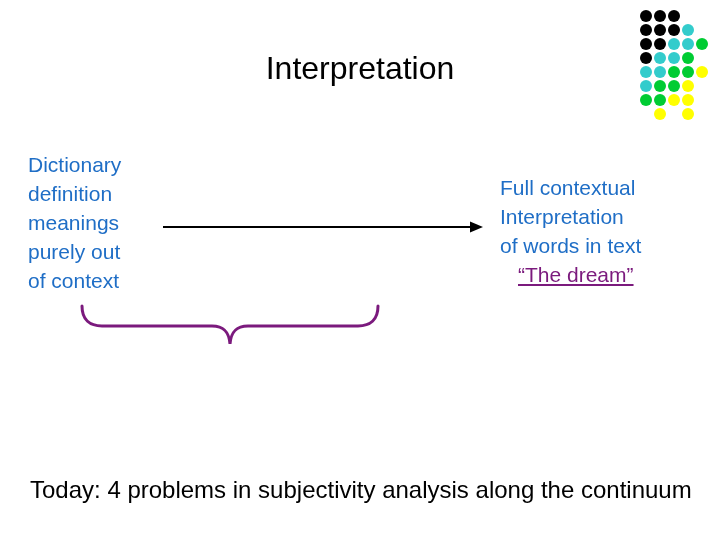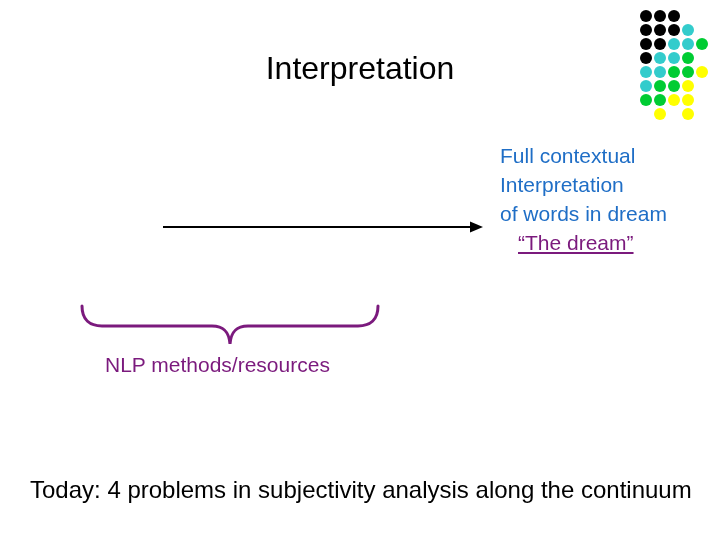--- a/index.html
+++ b/index.html
@@ -61,21 +61,21 @@
     position: absolute;
     left: 0;
     top: 0;
     width: 720px;
     height: 540px;
     pointer-events: none;
   }
   .right-block {
     position: absolute;
     left: 500px;
-    top: 141px;
+    top: 173px;
     font-size: 21px;
     line-height: 29px;
     color: var(--blue, #1F6EC6);
   }
   .right-block .quote {
     color: var(--purple, #7B1A7D);
     padding-left: 18px;
     text-decoration: underline;
   }
   .nlp-block {
@@ -139,34 +139,40 @@
       <div class="dot" style="background: rgb(255, 255, 0);"></div>
       <div class="dot" style="background: rgb(255, 255, 0);"></div>
       <div class="dot" style="visibility: hidden;"></div>
       <div class="dot" style="visibility: hidden;"></div>
       <div class="dot" style="background: rgb(255, 255, 0);"></div>
       <div class="dot" style="visibility: hidden;"></div>
       <div class="dot" style="background: rgb(255, 255, 0);"></div>
       <div class="dot" style="visibility: hidden;"></div>
     </div>
 
+  <div class="left-block">
+    <div>Dictionary</div>
+    <div>definition</div>
+    <div>meanings</div>
+    <div>purely out</div>
+    <div>of context</div>
+  </div>
 
 
   <svg class="overlay" viewBox="0 0 720 540" xmlns="http://www.w3.org/2000/svg">
     <line x1="163" y1="227" x2="471" y2="227" stroke-width="2" stroke="#000000"></line>
     <polygon points="470,221.5 483,227 470,232.5" fill="#000000"></polygon>
     <path d="M 82 306 C 82 320, 90 326, 102 326 L 212 326 C 224 326, 229 332, 230 344 C 231 332, 236 326, 248 326 L 358 326 C 370 326, 378 320, 378 306" fill="none" stroke-width="3" stroke-linecap="round" stroke="#7B1A7D"></path>
   </svg>
 
   <div class="right-block">
     <div>Full contextual</div>
     <div>Interpretation</div>
-    <div>of words in dream</div>
+    <div>of words in text</div>
     <div class="quote">“The dream”</div>
   </div>
 
   <div class="nlp-block">
-    <div>NLP methods/resources</div>
   </div>
 
   <div class="footer">Today: 4 problems in subjectivity analysis along the continuum</div>
 
 </div>
 
 </body></html>

